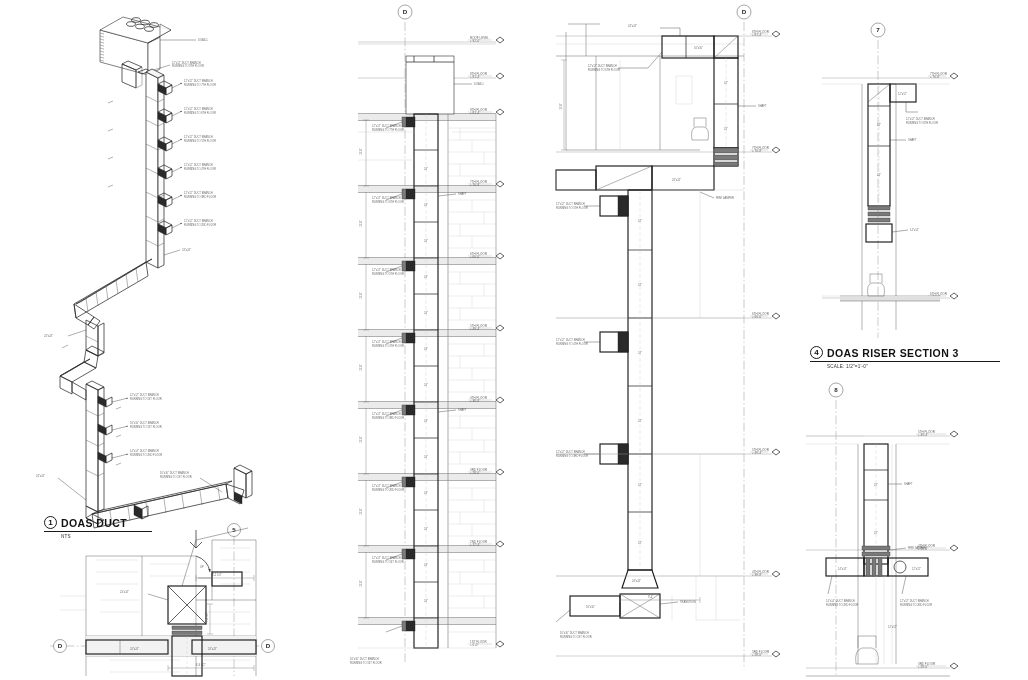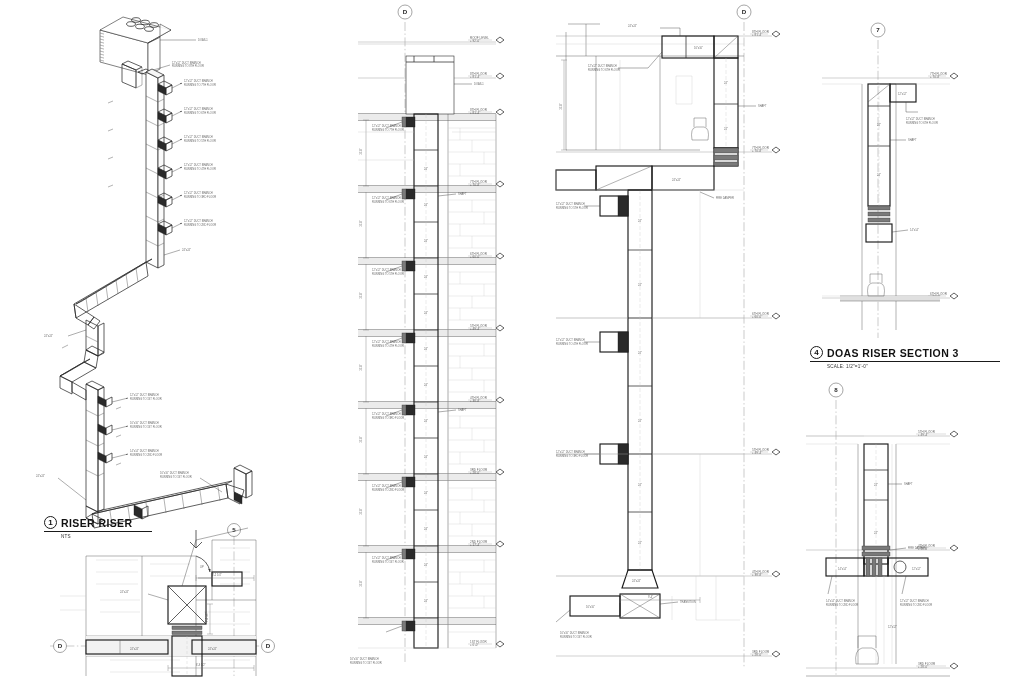--- a/index.html
+++ b/index.html
@@ -1133,21 +1133,21 @@
     <path class="ln-med" d="M196,530 L196,548"></path>
     <path class="ln-med" d="M190,542 L196,548 L202,542" fill="none"></path>
   </g>
 
   <path class="ln-lead" d="M182,586 L196,540 L248,528"></path>
 </svg>
 
 <div class="titleblock" style="left:44px; top:516px;">
   <div class="tb-row">
     <div class="tb-bubble">1</div>
-    <div class="tb-name">RISER  RISER</div>
+    <div class="tb-name">DOAS  DUCT</div>
   </div>
   <div class="tb-rule" style="width:108px; margin-left:0;"></div>
   <div class="tb-scale">NTS</div>
 </div>
 
 <div class="titleblock" style="left:810px; top:346px;">
   <div class="tb-row">
     <div class="tb-bubble">4</div>
     <div class="tb-name">DOAS  RISER SECTION 3</div>
   </div>

